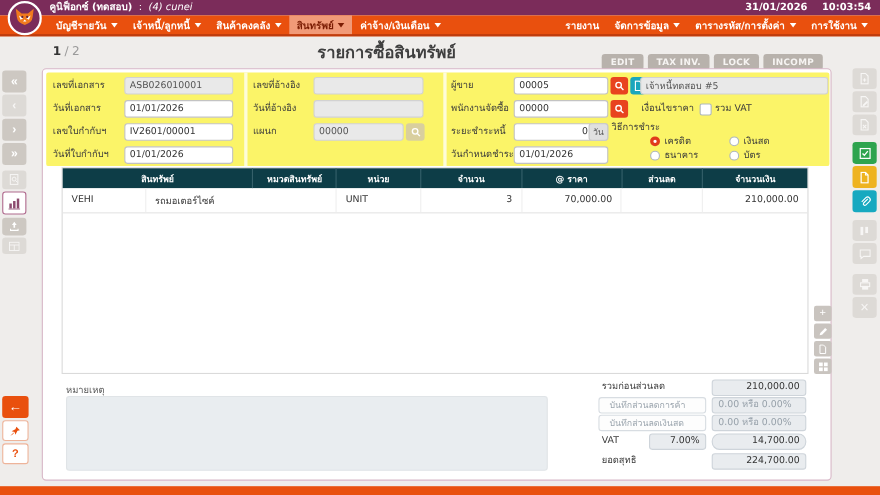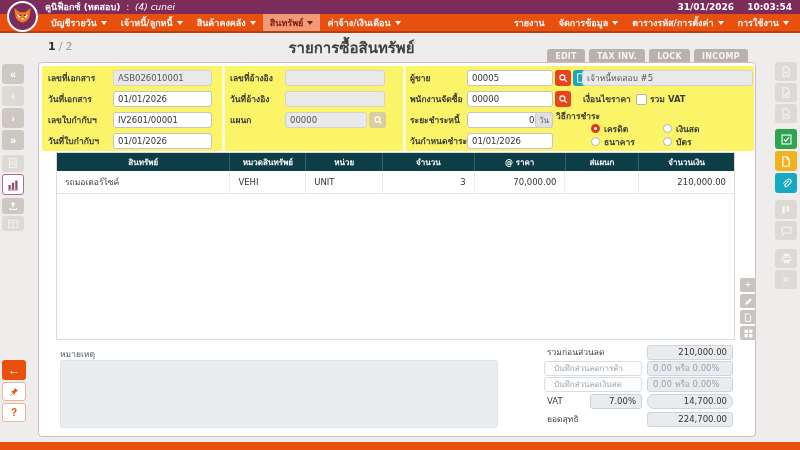--- a/index.html
+++ b/index.html
@@ -23,21 +23,21 @@
   .pager{position:absolute;left:48px;top:40px;font-size:11px;color:#9a9a9a;}
   .pager .cur{font-weight:bold;color:#333;margin-right:3px;}
   .pager .tot{margin-left:3px;}
   .page-title{position:absolute;left:0;width:703px;top:36px;text-align:center;font-size:15px;font-weight:600;color:#3f3f3f;}
   .actions{position:absolute;right:52px;top:49px;display:flex;gap:4px;}
   .action-btn{background:#b8b2ac;color:#f6f4f2;border:none;border-radius:3px;font-size:8px;font-weight:bold;padding:3px 8px;font-family:inherit;letter-spacing:.3px;}
   
   .card{position:absolute;left:38px;top:62px;width:718px;height:375px;background:#fff;border:1px solid #d8b7c7;border-radius:4px;box-sizing:border-box;}
   .yellow{position:absolute;left:3px;top:3px;width:712px;height:85px;background:#fbf468;border-radius:2px;}
   .ydiv{position:absolute;top:3px;height:85px;width:3px;background:rgba(255,255,255,.75);}
-  .fl{position:absolute;font-size:8.5px;color:#3a3a3a;height:16px;line-height:16px;white-space:nowrap;font-weight:bold;}
+  .fl{position:absolute;font-size:8.5px;color:#3a3a3a;height:16px;line-height:16px;white-space:nowrap;}
   .fi{position:absolute;height:16px;box-sizing:border-box;border:1px solid #c3c3c3;border-radius:3px;background:#fff;font-size:8.5px;padding:4px 4px;font-family:inherit;color:#333;outline:none;}
   .fi.dis{background:#e9e9e9;border-color:#d2d2d2;color:#555;}
   .fi.num{text-align:right;}
   .sbtn{position:absolute;height:16px;box-sizing:border-box;border:none;border-radius:3px;display:flex;align-items:center;justify-content:center;padding:0;}
   .sbtn.red{background:#e8431f;}
   .sbtn.teal{background:#1aa6bd;}
   .sbtn.tan{background:#d9cf9e;}
   .suffix{position:absolute;height:16px;box-sizing:border-box;background:#e0e0e0;border:1px solid #c9c9c9;border-radius:3px;font-size:8px;color:#555;display:flex;align-items:center;justify-content:center;}
   .chk{position:absolute;width:9px;height:9px;background:#fff;border:1px solid #aeb7be;border-radius:2px;}
   .radio{position:absolute;width:9px;height:9px;border-radius:50%;background:#fff;border:1px solid #aeb7be;box-sizing:border-box;}
@@ -224,26 +224,26 @@
     <span class="radio" style="left:624px;top:74px;"></span>
     <label class="fl" style="left:637px;top:71px;">บัตร</label>
 
     <div class="table-wrap">
       <div class="thead">
         <div class="th c0">สินทรัพย์</div>
         <div class="th c1">หมวดสินทรัพย์</div>
         <div class="th c2">หน่วย</div>
         <div class="th c3">จำนวน</div>
         <div class="th c4">@ ราคา</div>
-        <div class="th c5">ส่แผนก</div>
+        <div class="th c5">ส่วนลด</div>
         <div class="th c6">จำนวนเงิน</div>
       </div>
       <div class="trow">
+        <div class="td c1">VEHI</div>
         <div class="td c0">รถมอเตอร์ไซค์</div>
-        <div class="td c1">VEHI</div>
         <div class="td c2">UNIT</div>
         <div class="td c3 r">3</div>
         <div class="td c4 r">70,000.00</div>
         <div class="td c5 r"></div>
         <div class="td c6 r">210,000.00</div>
       </div>
     </div>
 
     <div class="rowbtns">
       <button class="rowbtn">

